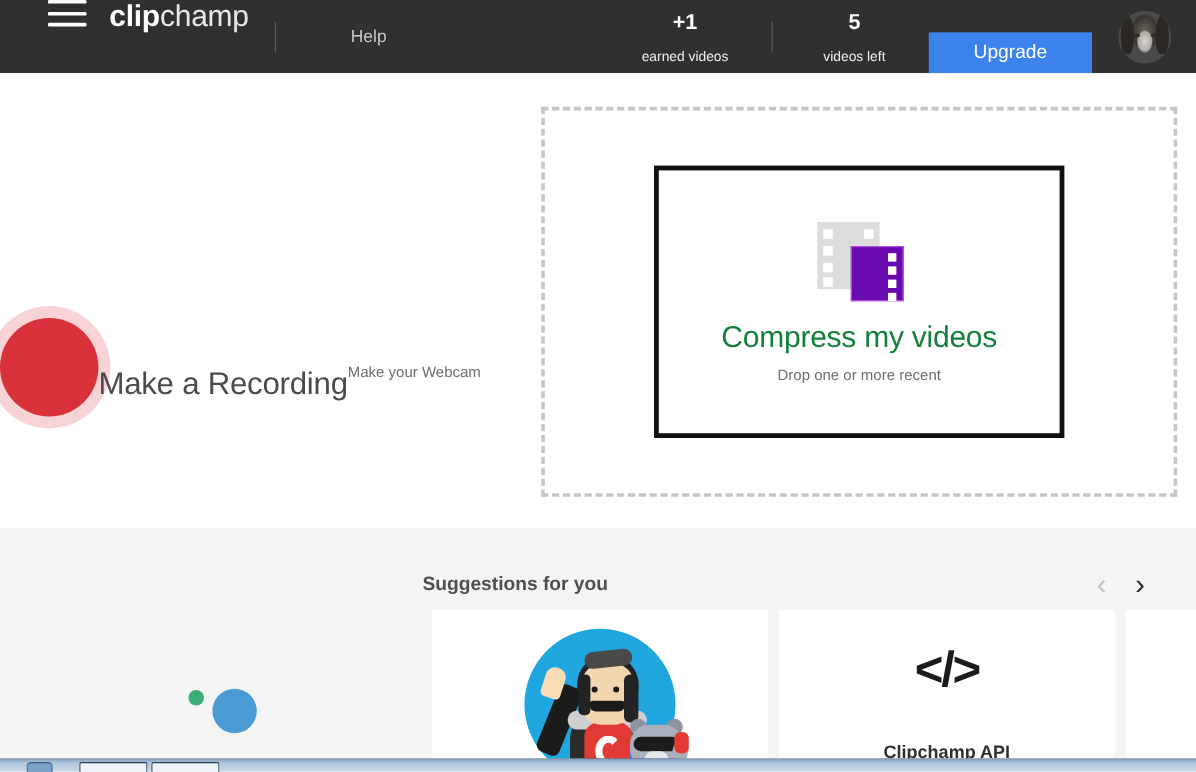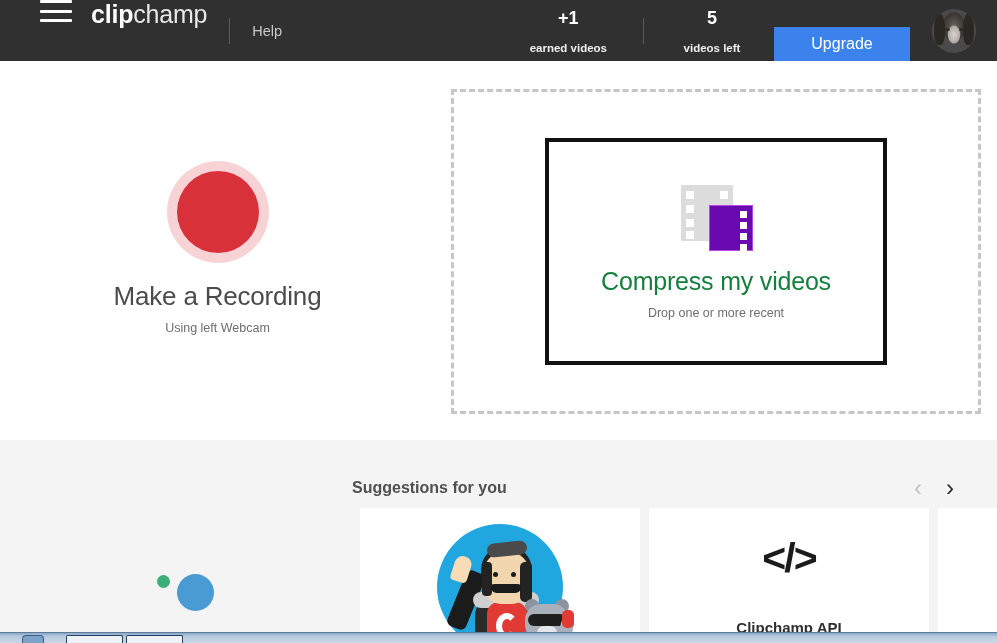--- a/index.html
+++ b/index.html
@@ -46,32 +46,33 @@
     background: #5a5a5a;
     align-self: center;
     margin: 0 22px;
   }
   .help-link {
     color: #c9c9c9;
     font-size: 14.5px;
     align-self: center;
     cursor: pointer;
     white-space: nowrap;
+    margin-left: 40px;
   }
   .header-spacer { flex: 1 1 auto; }
 
   .stat {
     display: flex; flex-direction: column;
     align-items: center; justify-content: center;
     color: #ffffff;
     padding: 0 14px;
     min-width: 92px;
   }
   .stat-value { font-size: 18px; font-weight: 600; line-height: 1.25; }
-  .stat-label { font-size: 11.5px; font-weight: 700; color: #efefef; margin-top: 12px; }
+  .stat-label { font-size: 11.5px; font-weight: 400; color: #efefef; margin-top: 12px; }
 
   .upgrade-btn {
     width: 136px;
     background: #3b82ed;
     color: #ffffff;
     display: flex; align-items: center; justify-content: center;
     font-size: 16px;
     cursor: pointer;
     margin-left: 16px;
     border: none;
@@ -111,21 +112,21 @@
 
   
   .hero {
     position: absolute; top: 61px; left: 0;
     width: 997px; height: 379px;
     background: #ffffff;
     display: flex;
   }
   .hero-left {
     width: 435px;
-    display: flex; flex-direction: column;
+    display: flex; flex-direction: row;
     align-items: center; justify-content: flex-start;
     padding-top: 110px;
   }
   .rec-btn {
     width: 82px; height: 82px;
     border-radius: 50%;
     background: #d8313a;
     box-shadow: 0 0 0 10px rgba(216,49,58,0.21);
     cursor: pointer;
   }
@@ -486,21 +487,21 @@
       <div class="eye-r"></div>
     </div>
   </div>
 </div>
 
 <div class="hero">
 
   <div class="hero-left">
     <div class="rec-btn"></div>
     <div class="rec-title">Make a Recording</div>
-    <div class="rec-sub">Using left Webcam</div>
+    <div class="rec-sub">Make your Webcam</div>
   </div>
 
   <div class="hero-right">
     <div class="dropzone">
       <div class="compress-box">
         <div class="film-icon">
           <div class="film-back">
             <div class="hole hl" style="top:6px"></div>
             <div class="hole hl" style="top:20px"></div>
             <div class="hole hl" style="top:34px"></div>

